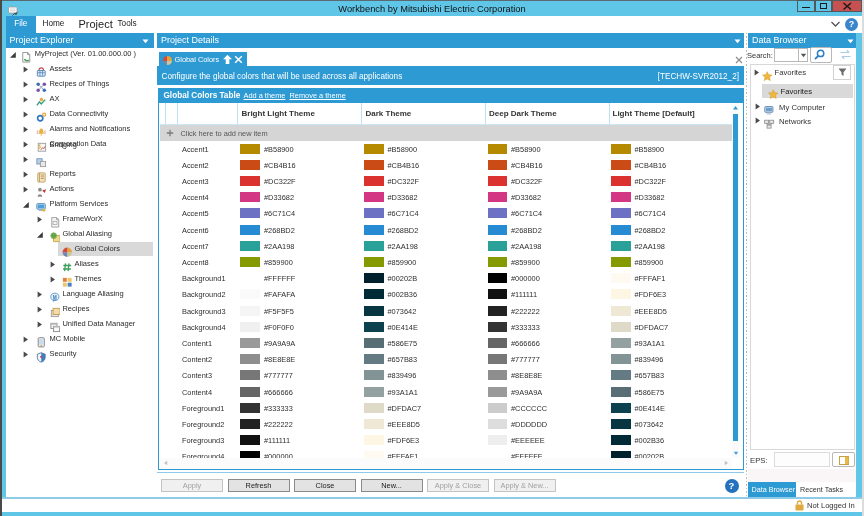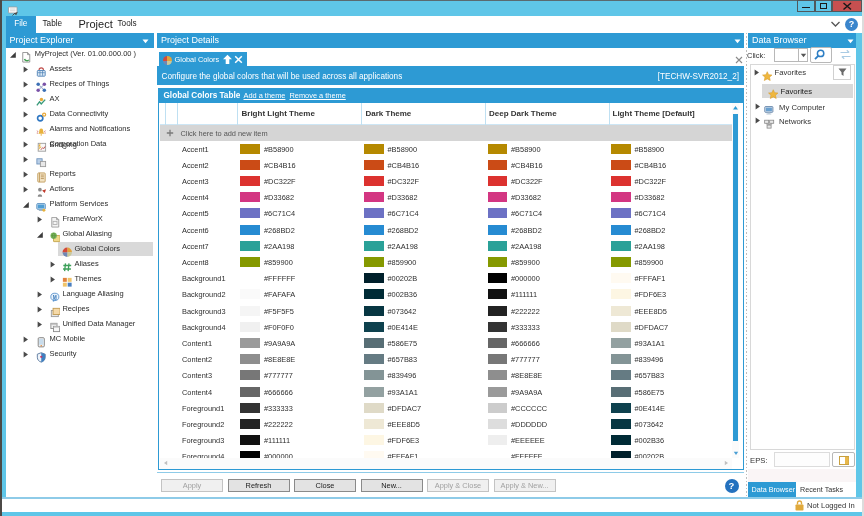--- a/index.html
+++ b/index.html
@@ -30,33 +30,34 @@
 <div class="abs" style="left:2px;top:512px;width:860px;height:4px;background:#5FC6E8"></div>
 
 <div class="abs" style="left:8px;top:2px;width:11px;height:10px">
   <svg width="11" height="10">
         <rect x="0.5" y="1" width="8.5" height="6" rx="0.5" fill="#fdfdfd" stroke="#9a9a9a" stroke-width="0.8"></rect>
         <path d="M2 3 h5.5 M2 4.8 h5.5" stroke="#c8c8c8" stroke-width="0.8"></path>
         <path d="M6 7.5 L9.8 5.8 L8.2 9.3 Z" fill="#4a4a4a"></path>
         <path d="M4.5 9.5 L7 7" stroke="#4a4a4a" stroke-width="1"></path>
       </svg>
 </div>
+<div class="abs" style="left:0;top:3.5px;width:864px;text-align:center;font-size:9.3px;color:#111">Workbench by Mitsubishi Electric Corporation</div>
 
 <div class="abs" style="left:797px;top:0;width:17.5px;height:11.5px;background:#5FC6E8;border:1px solid #50585c"></div>
 <div class="abs" style="left:814.5px;top:0;width:17.5px;height:11.5px;background:#5FC6E8;border:1px solid #50585c"></div>
 <div class="abs" style="left:832px;top:0;width:29.5px;height:11.5px;background:#c75050;border:1px solid #50585c"></div>
 <div class="abs" style="left:801.5px;top:6.5px;width:8px;height:1.6px;background:#1a1a1a"></div>
 <div class="abs" style="left:819.5px;top:3px;width:7.5px;height:5.5px;border:1.6px solid #1a1a1a;background:#5FC6E8"></div>
 <svg class="abs" style="left:841.5px;top:2px" width="11" height="9">
       <path d="M1.5 1 L9 7.5 M9 1 L1.5 7.5" stroke="#1a1a1a" stroke-width="1.5"></path>
     </svg>
 
 <div class="abs" style="left:6px;top:16px;width:856px;height:17px;background:#fff"></div>
 <div class="abs" style="left:6px;top:16px;width:29.5px;height:16.5px;background:#2D9AD4;color:#fff;font-size:8.2px;text-align:center;line-height:16.5px">File</div>
-<div class="abs" style="left:42.5px;top:16px;font-size:8.2px;color:#222;line-height:16.5px">Table</div>
+<div class="abs" style="left:42.5px;top:16px;font-size:8.2px;color:#222;line-height:16.5px">Home</div>
 <div class="abs" style="left:78.5px;top:16px;font-size:11px;color:#222;line-height:16.5px">Project</div>
 <div class="abs" style="left:117.5px;top:16px;font-size:8.2px;color:#222;line-height:16.5px">Tools</div>
 <svg class="abs" style="left:830px;top:21px" width="11" height="7">
       <path d="M1.5 1 L5.5 5 L9.5 1" fill="none" stroke="#555" stroke-width="1.3"></path>
     </svg>
 <div class="abs" style="left:845px;top:17.5px;width:13px;height:13px;border-radius:50%;background:#3a85cc;color:#fff;font-size:9px;font-weight:bold;text-align:center;line-height:13px">?</div>
 
 <div class="abs" style="left:6px;top:33px;width:148px;height:14.5px;background:#2D9AD4"></div>
 <div class="abs" style="left:9.5px;top:35px;font-size:9px;color:#fff">Project Explorer</div>
 <svg class="abs" style="left:142px;top:38.5px" width="7" height="5">
@@ -550,21 +551,21 @@
 <div class="abs" style="left:724.5px;top:479px;width:14px;height:14px;border-radius:50%;background:#2471be;color:#fff;font-size:9.5px;font-weight:bold;text-align:center;line-height:14px">?</div>
 
 <div class="abs" style="left:745.5px;top:33px;width:1.5px;height:464px;background:repeating-linear-gradient(to bottom,#bdbdbd 0,#bdbdbd 1.5px,#fff 1.5px,#fff 3.5px)"></div>
 
 <div class="abs" style="left:748px;top:33px;width:108px;height:14.5px;background:#2D9AD4"></div>
 <div class="abs" style="left:752px;top:35px;font-size:9px;color:#fff">Data Browser</div>
 <svg class="abs" style="left:847px;top:38.5px" width="7" height="5">
       <path d="M0.5 0.5 L6.5 0.5 L3.5 4.3 Z" fill="#fff"></path>
     </svg>
 
-<div class="abs" style="left:747px;top:51px;font-size:7.5px;color:#333">Click:</div>
+<div class="abs" style="left:747px;top:51px;font-size:7.5px;color:#333">Search:</div>
 <div class="abs" style="left:773.5px;top:47.5px;width:24px;height:14px;background:#fff;border:1px solid #b8b8b8;border-right:none"></div>
 <div class="abs" style="left:797.5px;top:47.5px;width:10.5px;height:14px;background:#fff;border:1px solid #b8b8b8"></div>
 <svg class="abs" style="left:799.5px;top:52.5px" width="7" height="5">
       <path d="M0.8 0.8 L6.2 0.8 L3.5 4.2 Z" fill="#555"></path>
     </svg>
 <div class="abs" style="left:810px;top:46.5px;width:22px;height:16px;background:#fff;border:1px solid #b8b8b8;border-radius:2px"></div>
 <svg class="abs" style="left:812.5px;top:49px" width="13" height="12">
       <circle cx="7.6" cy="4.4" r="3.2" fill="none" stroke="#2d7ec4" stroke-width="1.5"></circle>
       <path d="M5.2 6.8 L2 10.2" stroke="#2d7ec4" stroke-width="1.8"></path>
     </svg>

